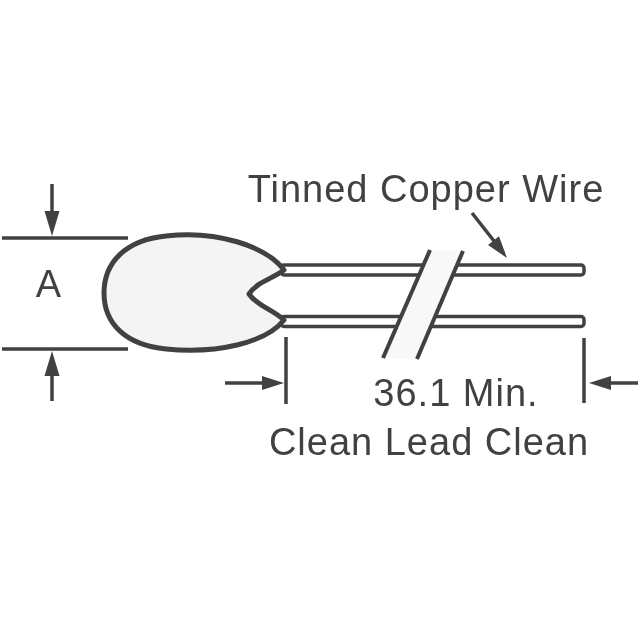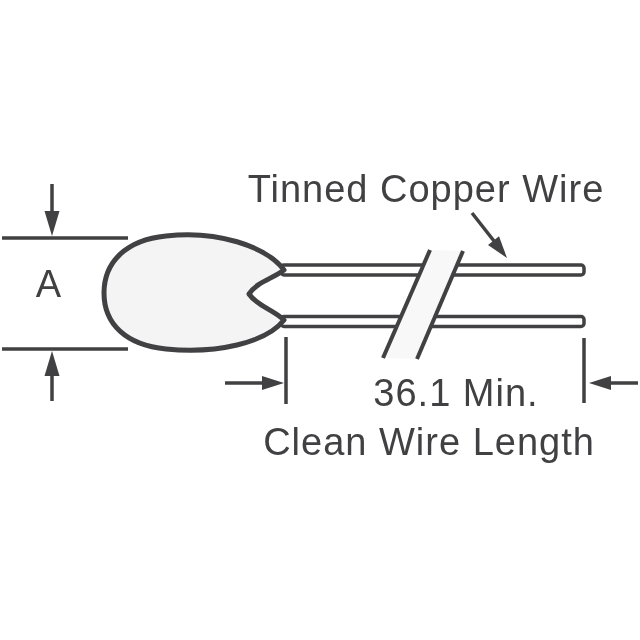--- a/index.html
+++ b/index.html
@@ -69,14 +69,14 @@
     <line x1="611" y1="383" x2="638" y2="383" stroke="var(--ink)" stroke-width="3.5"></line>
     <polygon points="589,383 611,376 611,390" fill="var(--ink)"></polygon>
   </svg>
 
   <div class="lbl" style="left:426px;top:170px;">Tinned Copper Wire</div>
 
   <div class="lbl" style="left:49px;top:265px;">A</div>
 
   <div class="lbl" style="left:456px;top:374px;">36.1 Min.</div>
 
-  <div class="lbl" style="left:429px;top:423px;">Clean Wire Length</div>
+  <div class="lbl" style="left:429px;top:423px;">Clean Lead Clean</div>
 </div>
 
 </body></html>

